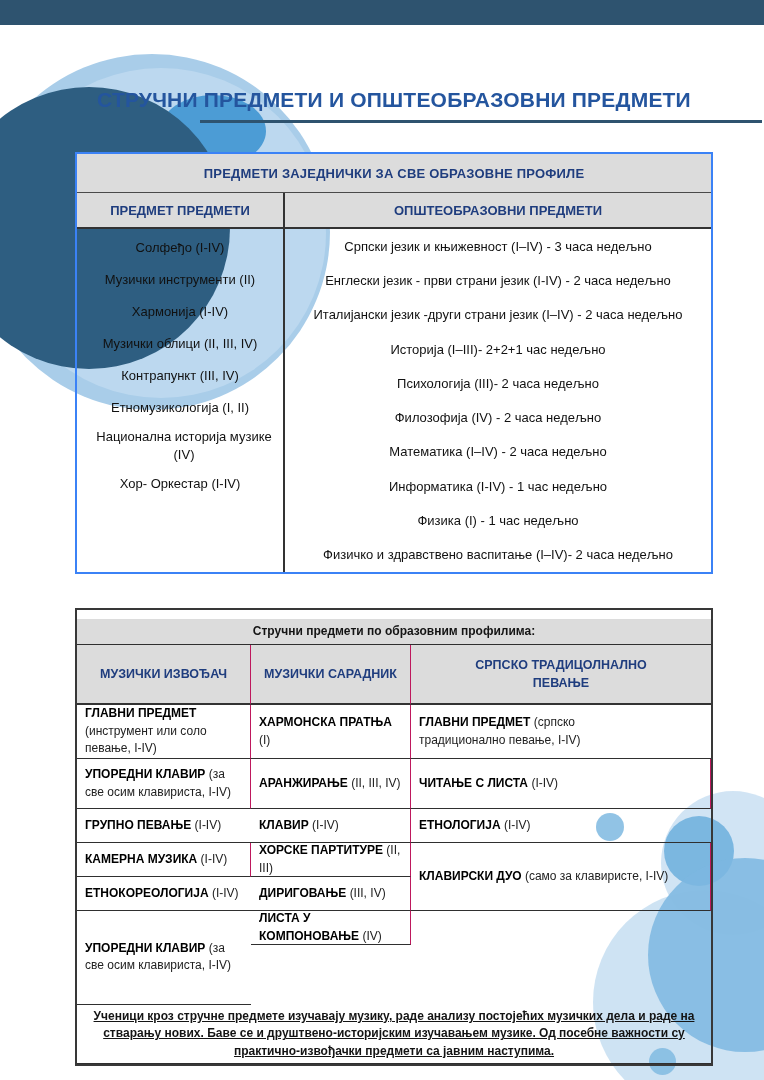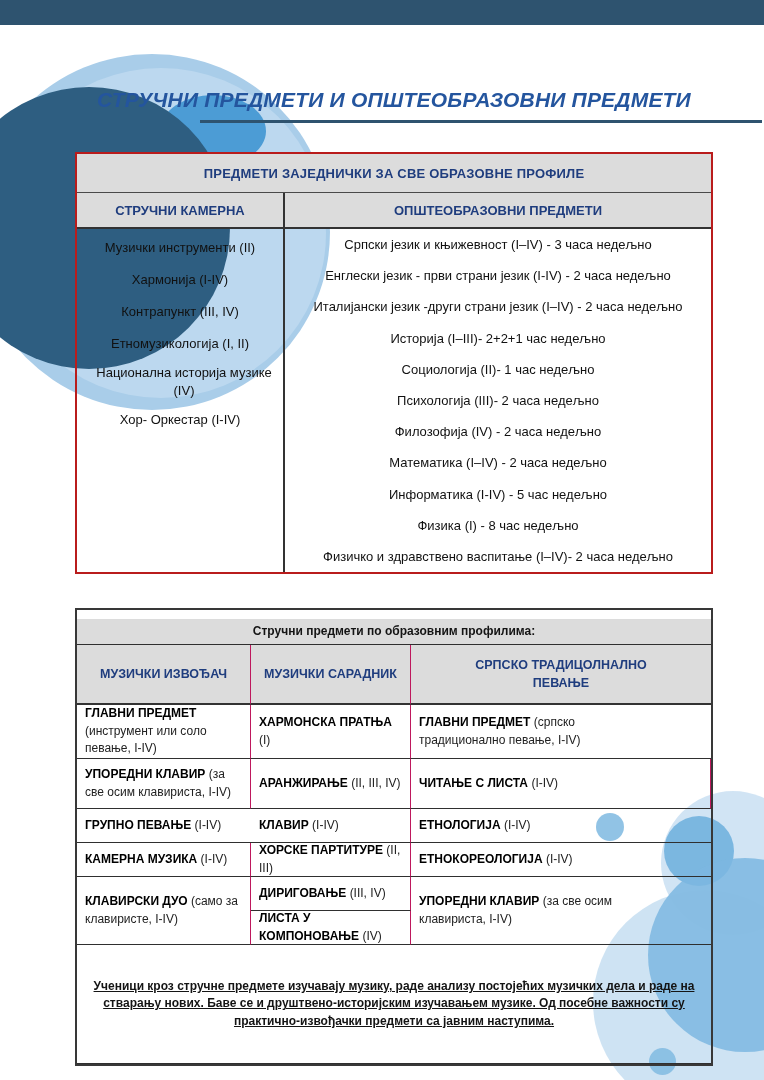--- a/index.html
+++ b/index.html
@@ -20,31 +20,31 @@
   .br-med-top{left:664px;top:816px;width:70px;height:70px;background:#71b1de;opacity:.9;}
   .br-pale-big{left:593px;top:890px;width:224px;height:224px;background:#c6def1;opacity:.85;}
   .br-big-med{left:648px;top:858px;width:194px;height:194px;background:#7db7e1;opacity:.85;}
   .br-small-a{left:596px;top:813px;width:28px;height:28px;background:#85bce2;opacity:.9;}
   .br-small-b{left:649px;top:1048px;width:27px;height:27px;background:#85bce2;opacity:.9;}
 
   
   .doc-title{
     position:absolute;left:75px;top:88px;width:638px;z-index:4;
     text-align:center;font-size:21px;font-weight:bold;color:#24559e;
-    letter-spacing:.2px;white-space:nowrap;font-style:italic;
+    letter-spacing:.2px;white-space:nowrap;
   }
   .title-underline{
     position:absolute;left:200px;top:120px;width:562px;height:3px;
     background:#2e536f;z-index:4;
   }
 
   
   .t1{
     position:absolute;left:75px;top:152px;width:638px;height:422px;
-    border:2px solid #b91c1c;box-sizing:border-box;z-index:2;
+    border:2px solid #3b82f6;box-sizing:border-box;z-index:2;
   }
   .t1-title{
     height:38px;background:#dcdcdc;border-bottom:1px solid #4a4a4a;
     display:flex;align-items:center;justify-content:center;
     font-size:13px;font-weight:bold;color:#1f3d7e;letter-spacing:.2px;
   }
   .t1-heads{display:flex;height:34px;background:#dcdcdc;border-bottom:2px solid #333;}
   .t1-heads .h{
     display:flex;align-items:center;justify-content:center;
     font-size:13px;font-weight:bold;color:#1f3d7e;box-sizing:border-box;
@@ -114,43 +114,44 @@
   <div class="circ br-small-a"></div>
   <div class="circ br-small-b"></div>
   <div class="topbar"></div>
 
   <div class="doc-title">СТРУЧНИ ПРЕДМЕТИ И ОПШТЕОБРАЗОВНИ ПРЕДМЕТИ</div>
   <div class="title-underline"></div>
 
   <div class="t1">
     <div class="t1-title">ПРЕДМЕТИ ЗАЈЕДНИЧКИ ЗА СВЕ ОБРАЗОВНЕ ПРОФИЛЕ</div>
     <div class="t1-heads">
-      <div class="h h1">СТРУЧНИ КАМЕРНА</div>
+      <div class="h h1">ПРЕДМЕТ ПРЕДМЕТИ</div>
       <div class="h h2">ОПШТЕОБРАЗОВНИ ПРЕДМЕТИ</div>
     </div>
     <div class="t1-body">
       <div class="t1-left">
+        <div class="itm">Солфеђо (I-IV)</div>
         <div class="itm">Музички инструменти (II)</div>
         <div class="itm">Хармонија (I-IV)</div>
+        <div class="itm">Музички облици (II, III, IV)</div>
         <div class="itm">Контрапункт (III, IV)</div>
         <div class="itm">Етномузикологија (I, II)</div>
         <div class="itm" style="min-height:44px;padding-left:12px;">Национална историја музике (IV)</div>
         <div class="itm">Хор- Оркестар (I-IV)</div>
       </div>
       <div class="t1-right">
         <div class="itm">Српски језик и књижевност (I–IV) - 3 часа недељно</div>
         <div class="itm">Енглески језик - први страни језик (I-IV) - 2 часа недељно</div>
         <div class="itm">Италијански језик -други страни језик (I–IV) - 2 часа недељно</div>
         <div class="itm">Историја (I–III)- 2+2+1 час недељно</div>
-        <div class="itm">Социологија (II)- 1 час недељно</div>
         <div class="itm">Психологија (III)- 2 часа недељно</div>
         <div class="itm">Филозофија (IV) - 2 часа недељно</div>
         <div class="itm">Математика (I–IV) - 2 часа недељно</div>
-        <div class="itm">Информатика (I-IV) - 5 час недељно</div>
-        <div class="itm">Физика (I) - 8 час недељно</div>
+        <div class="itm">Информатика (I-IV) - 1 час недељно</div>
+        <div class="itm">Физика (I) - 1 час недељно</div>
         <div class="itm">Физичко и здравствено васпитање (I–IV)- 2 часа недељно</div>
       </div>
     </div>
   </div>
 
   <div class="t2">
     <div class="cell t2-title last">Стручни предмети по образовним профилима:</div>
 
     <div class="cell head">
       <span class="hw">МУЗИЧКИ ИЗВОЂАЧ</span>
@@ -191,27 +192,27 @@
     <div class="cell last">
       <div class="c3wrap"><span class="name">ЕТНОЛОГИЈА</span> <span class="det">(I-IV)</span></div>
     </div>
 
     <div class="cell">
       <div><span class="name">КАМЕРНА МУЗИКА</span> <span class="det">(I-IV)</span></div>
     </div>
     <div class="cell">
       <div><span class="name">ХОРСКЕ ПАРТИТУРЕ</span> <span class="det">(II, III)</span></div>
     </div>
-    <div class="cell last">
-      <div class="c3wrap"><span class="name">ЕТНОКОРЕОЛОГИЈА</span> <span class="det">(I-IV)</span></div>
-    </div>
-
     <div class="cell rowspan2">
       <div><span class="name">КЛАВИРСКИ ДУО</span> <span class="det">(само за клавиристе, I-IV)</span></div>
     </div>
+
+    <div class="cell last">
+      <div class="c3wrap"><span class="name">ЕТНОКОРЕОЛОГИЈА</span> <span class="det">(I-IV)</span></div>
+    </div>
     <div class="cell">
       <div><span class="name">ДИРИГОВАЊЕ</span> <span class="det">(III, IV)</span></div>
     </div>
     <div class="cell rowspan2 last">
       <div class="c3wrap"><span class="name">УПОРЕДНИ КЛАВИР</span> <span class="det">(за све осим клавириста, I-IV)</span></div>
     </div>
     <div class="cell">
       <div><span class="name">ЛИСТА У КОМПОНОВАЊЕ</span> <span class="det">(IV)</span></div>
     </div>
 

